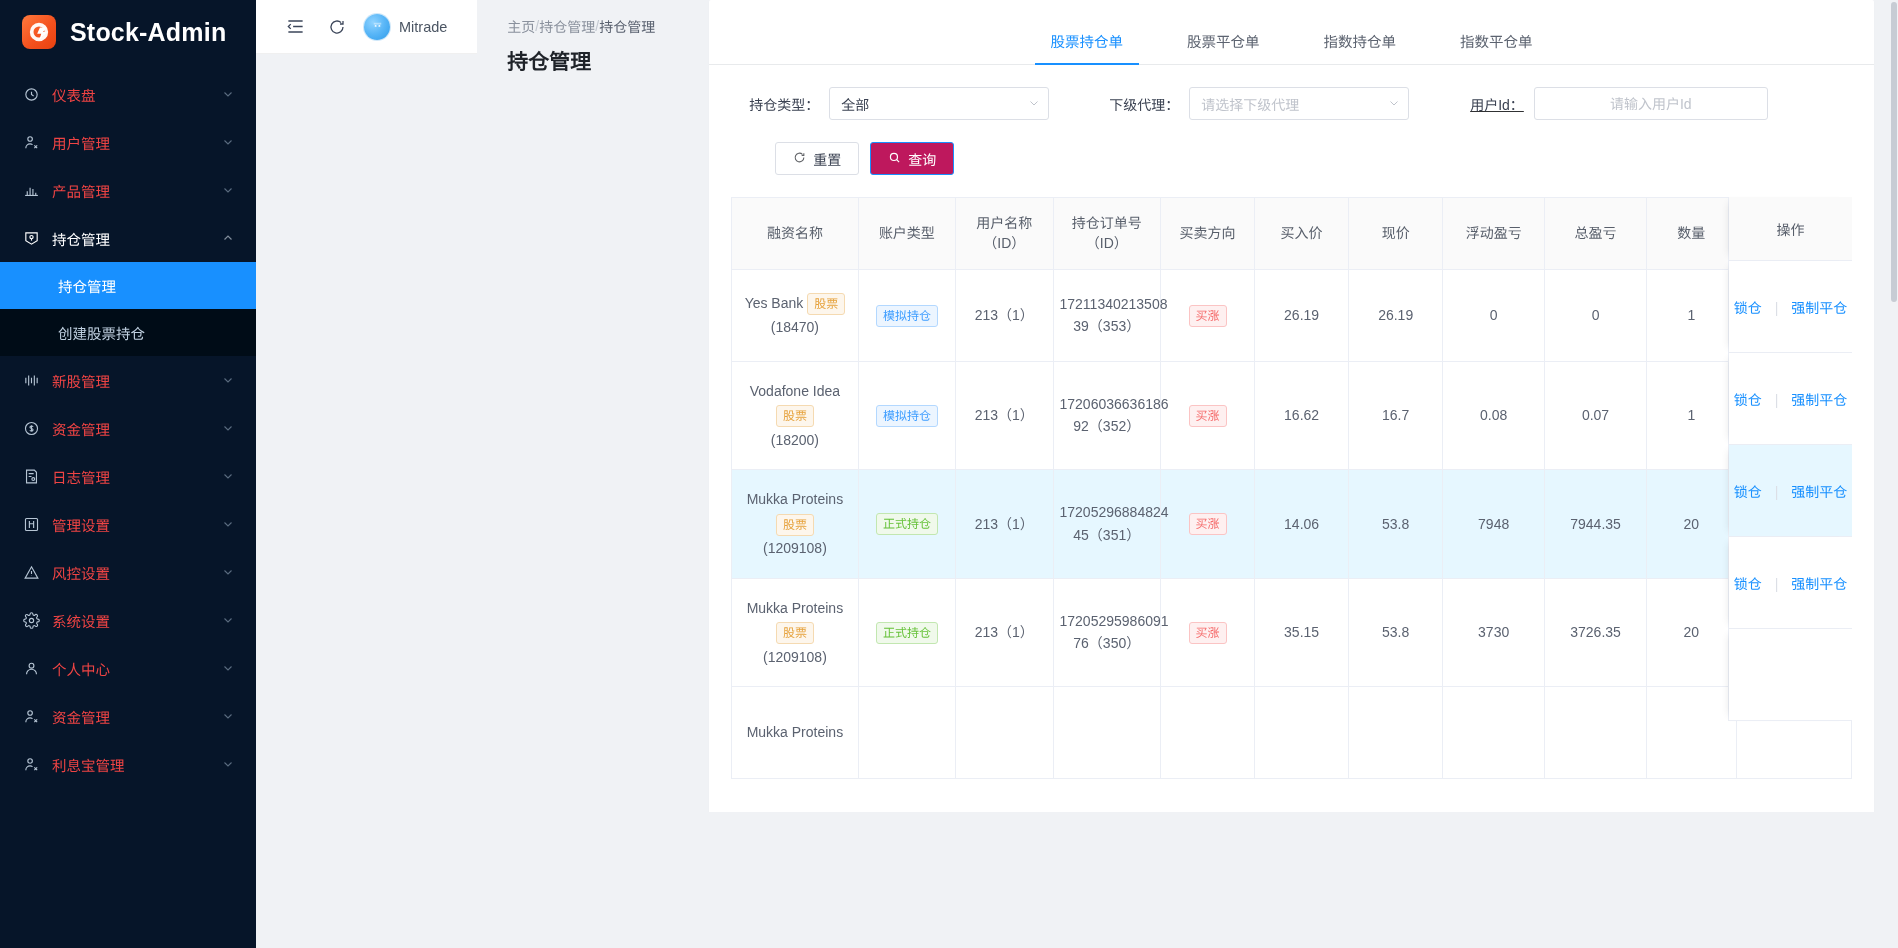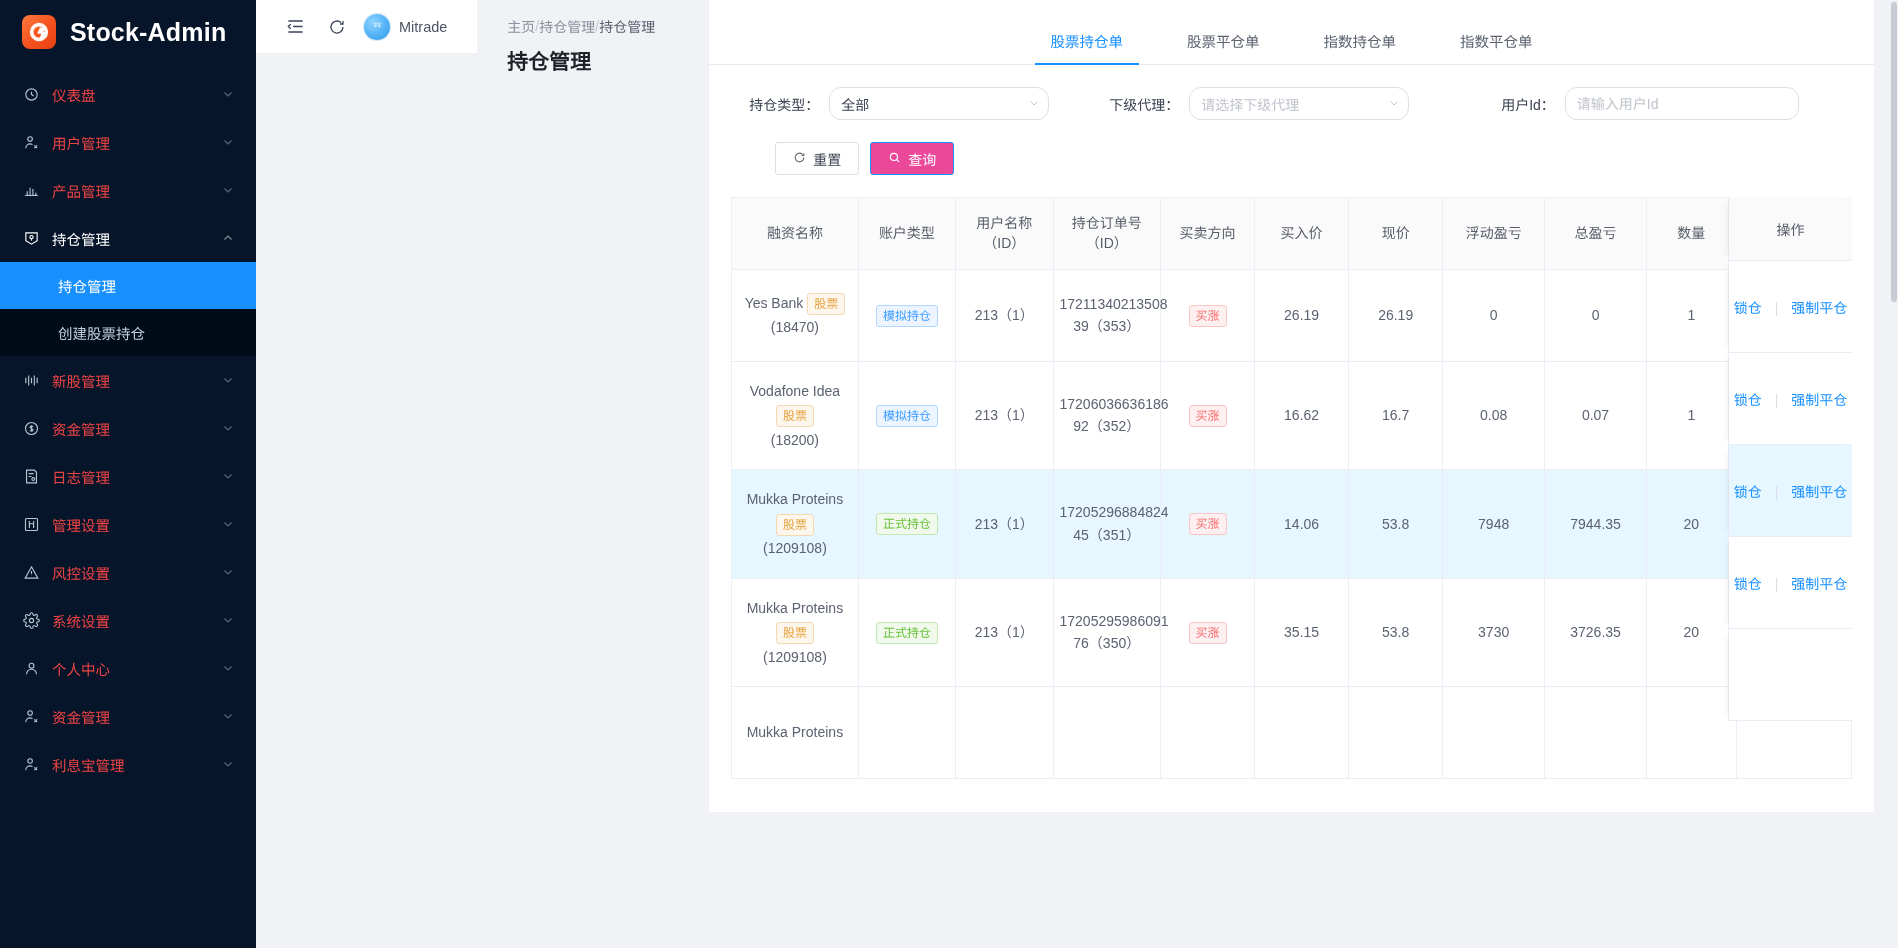--- a/index.html
+++ b/index.html
@@ -115,24 +115,25 @@
   
   .filters { padding: 22px 22px 0 22px; }
   .filter-row { display: flex; align-items: center; }
   .fgroup { display: flex; align-items: center; }
   .flabel {
     font-size: 14px; color: #3b4252; white-space: nowrap;
     text-align: right; padding-right: 10px;
   }
   .fctl { position: relative; }
   .input, .select {
-    height: 33px; border: 1px solid #dcdfe6; border-radius: 12px;
+    height: 33px; border: 1px solid #dcdfe6; border-radius: 3px;
     background: #fff; font-size: 14px; color: #3b4252;
     padding: 0 11px; outline: none; width: 100%;
     font-family: "Liberation Sans", "DejaVu Sans", sans-serif;
+    text-align: center;
   }
   .input::placeholder { color: #c0c4cc; }
   .select {
     display: flex; align-items: center; cursor: pointer;
     padding-right: 28px; user-select: none;
   }
   .select.ph { color: #c0c4cc; }
   .caret {
     position: absolute; right: 9px; top: 50%; transform: translateY(-50%);
     pointer-events: none; color: #c0c4cc;
@@ -142,21 +143,21 @@
   .w-input { width: 234px; }
   .w-input2 { width: 208px; }
 
   .btn-row { padding: 22px 22px 0 44px; display: flex; gap: 11px; }
   .btn {
     height: 33px; border-radius: 3px; font-size: 14px; cursor: pointer;
     display: inline-flex; align-items: center; gap: 7px; padding: 0 17px;
     border: 1px solid #dcdfe6; background: #fff; color: #3b4252;
     font-family: "Liberation Sans", "DejaVu Sans", sans-serif;
   }
-  .btn.primary { background: #ec4899; border-color: #1890ff; color: #fff; }
+  .btn.primary { background: #be185d; border-color: #1890ff; color: #fff; }
 
   
   .table-area { padding: 22px 22px 0 22px; position: relative; }
   table.grid {
     width: 100%; border-collapse: collapse; table-layout: fixed;
     border: 1px solid #ebeef5; border-right: none;
   }
   table.grid th {
     background: #fafafa; font-weight: normal; color: #585f6b;
     font-size: 14px; text-align: center; line-height: 1.45;
@@ -518,21 +519,21 @@
               <span class="fctl w-select2">
                 <span class="select ph">请选择下级代理</span>
                 <span class="caret">
                   <svg width="12" height="12" viewBox="0 0 24 24" fill="none" stroke="#c0c4cc" stroke-width="2">
                       <path d="M5 9l7 7 7-7"></path>
                     </svg>
                 </span>
               </span>
             </div>
 
-            <div class="fgroup" style="margin-left:92px;">
+            <div class="fgroup" style="margin-left:61px;text-decoration:underline;">
               <span class="flabel">用户Id：</span>
               <span class="fctl w-input">
                 <input class="input" type="text" placeholder="请输入用户Id" style="">
               </span>
             </div>
 
 
           </div>
 
           <div class="btn-row">

